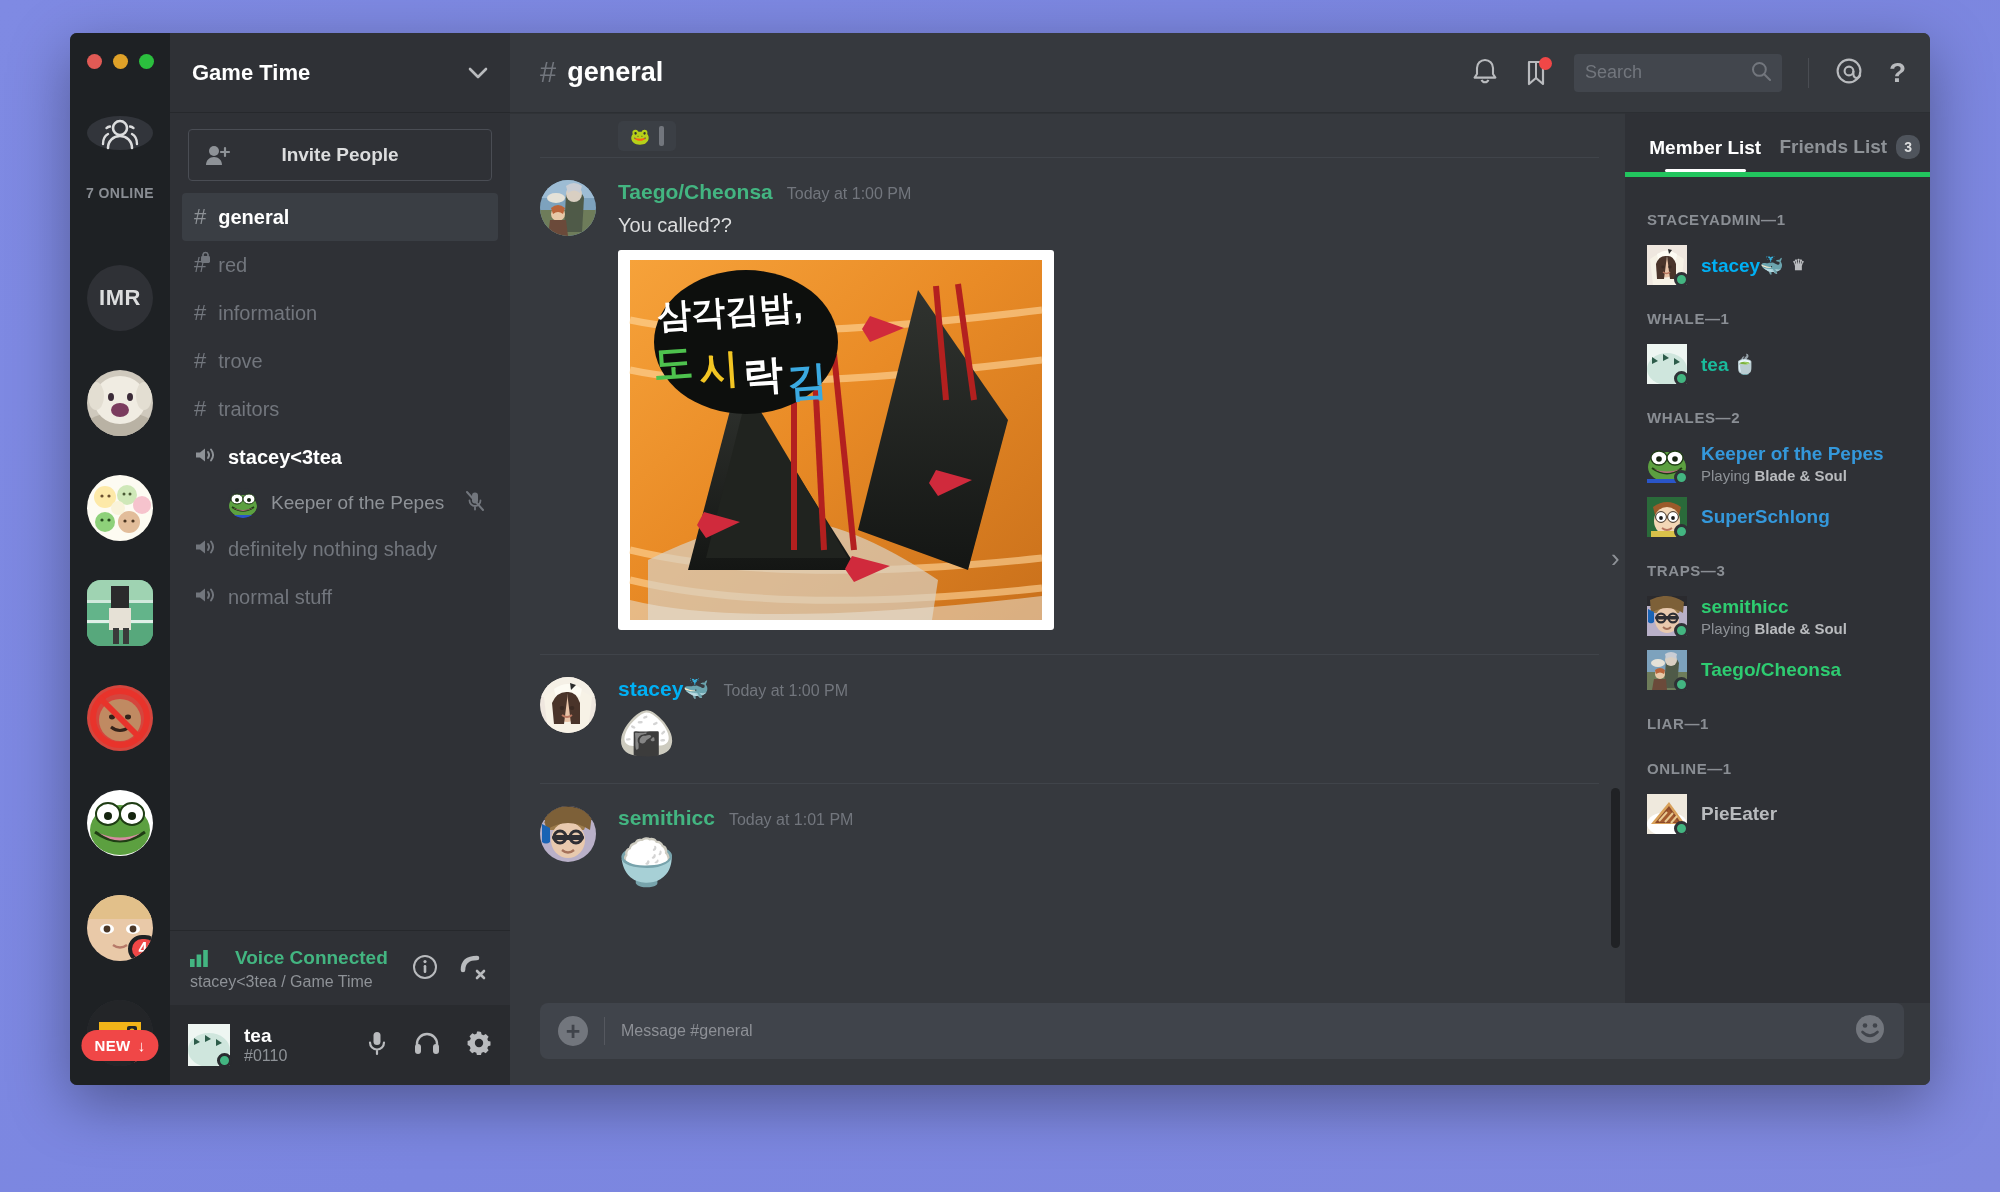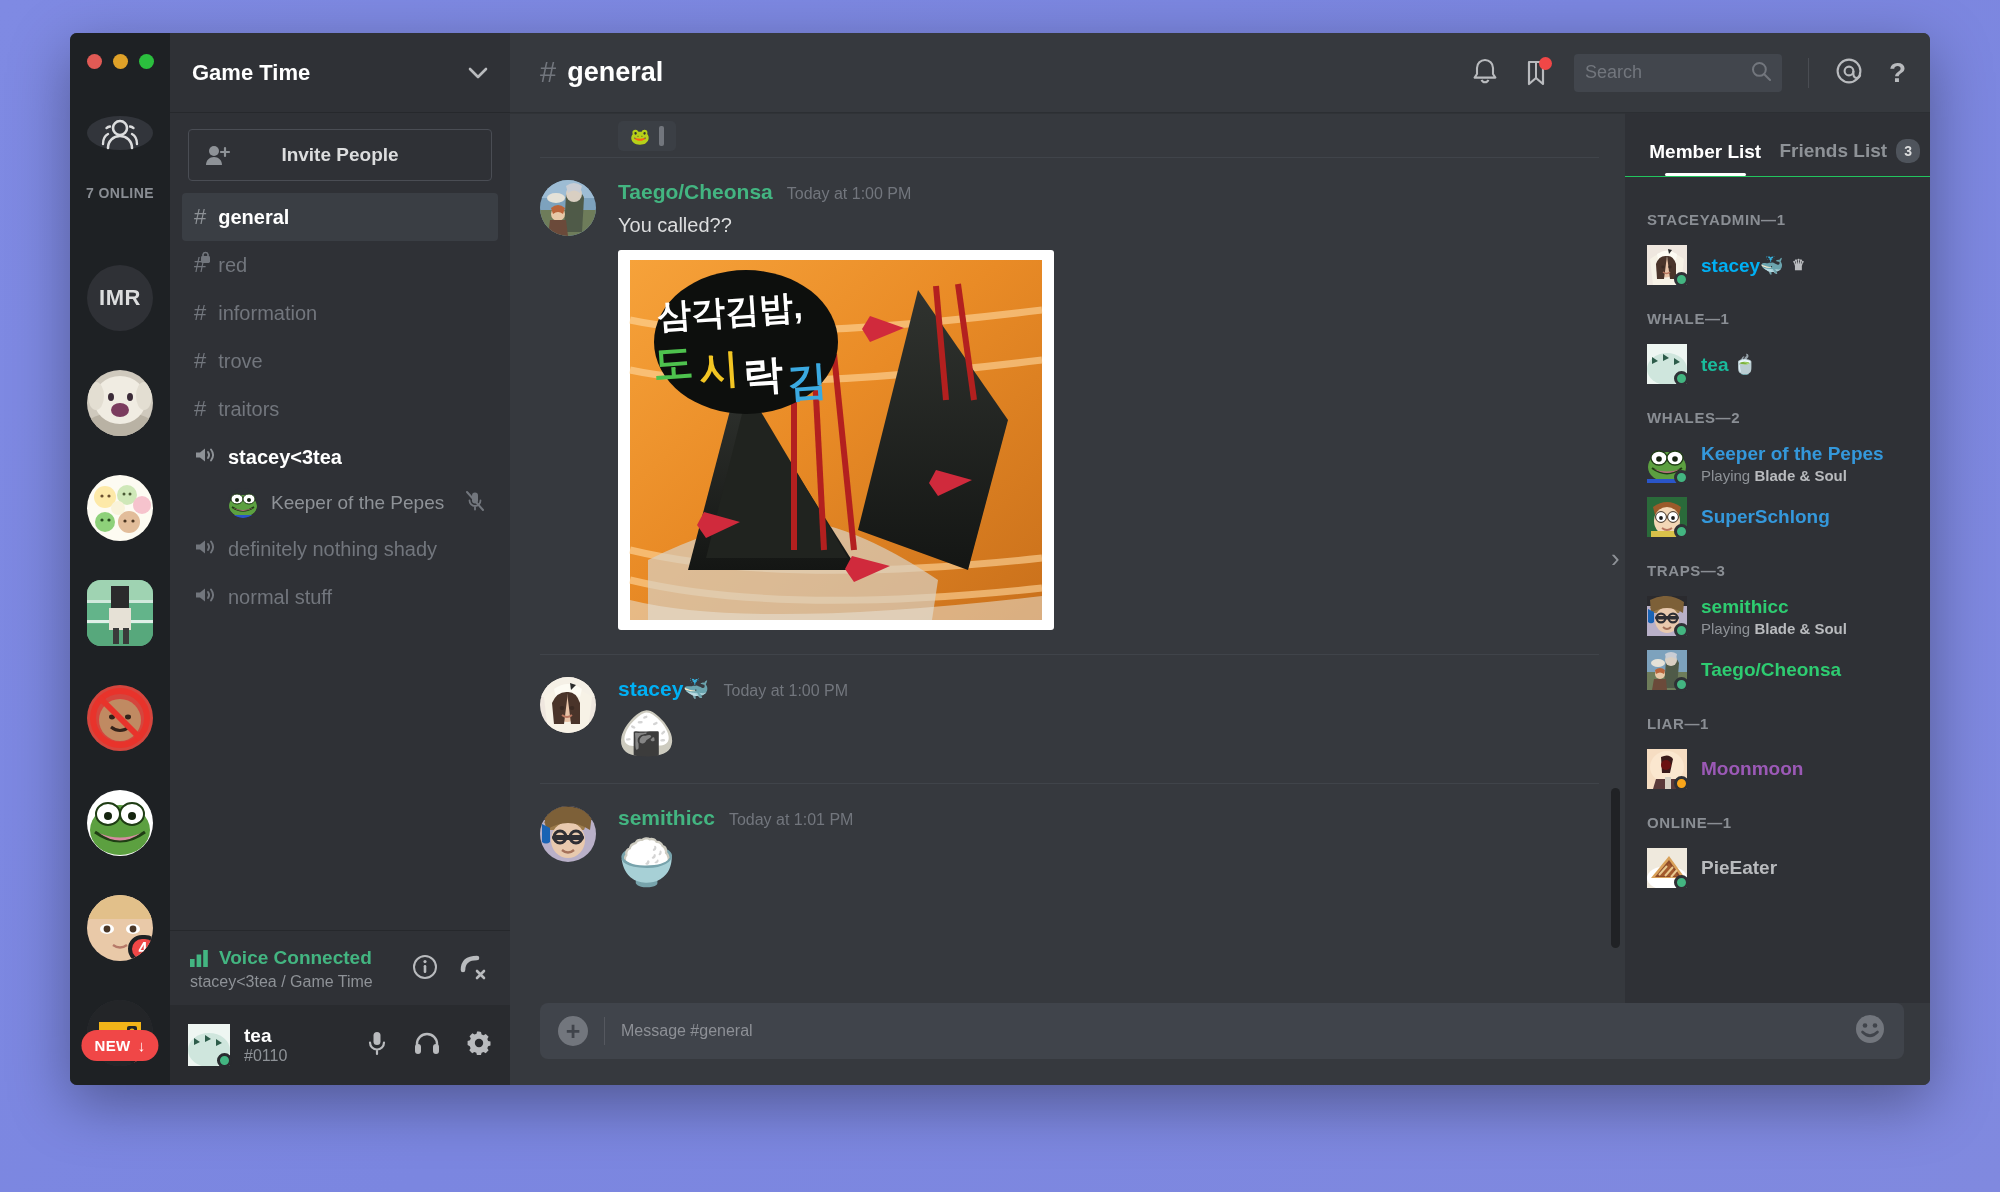--- a/index.html
+++ b/index.html
@@ -112,21 +112,21 @@
     margin: 0 12px; color: #8e9297; font-size: 19px; height: 44px;
   }
   .vu-av { width: 30px; height: 30px; border-radius: 50%; overflow: hidden; position: relative; flex:0 0 30px;}
   .vu-name { flex: 1; }
 
   .voice-status {
     border-top: 1px solid #26282c; padding: 16px 20px 14px;
     display: flex; align-items: center; justify-content: space-between;
   }
   .vs-left { display: flex; flex-direction: column; gap: 4px; }
-  .vs-title { color: #43b581; font-size: 19px; font-weight: 700; display: flex; align-items: center; gap: 9px; }
+  .vs-title { color: #43b581; font-size: 19px; font-weight: 700; display: flex; align-items: center; gap: 25px; }
   .vs-sub { color: #8e9297; font-size: 16px; }
   .vs-actions { display: flex; gap: 22px; align-items: center; }
 
   .user-panel {
     height: 80px; background: #292b2f; display: flex; align-items: center;
     padding: 0 18px; gap: 14px; flex: 0 0 80px;
   }
   .up-av { width: 42px; height: 42px; border-radius: 50%; position: relative; overflow: visible; flex:0 0 42px; }
   .up-av .ring { width: 42px; height: 42px; border-radius: 50%; overflow: hidden; position:relative; }
   .up-name { color: #fff; font-size: 19px; font-weight: 600; line-height: 1.15; }
@@ -199,21 +199,21 @@
   .comp-div { width: 1px; height: 28px; background: #55585f; }
   .comp-ph { color: #8d9096; font-size: 16px; flex: 1; }
 
   
   .members {
     width: 305px; flex: 0 0 305px; background: #2f3136;
     display: flex; flex-direction: column; position: relative;
   }
   .mem-tabs {
     height: 64px; flex: 0 0 64px; display: flex; align-items: flex-end;
-    border-bottom: 1px solid #22c55e; padding: 0 8px;
+    border-bottom: 5px solid #22c55e; padding: 0 8px;
   }
   .mtab {
     flex: 1; text-align: center; font-size: 19px; color: #8e9297;
     padding-bottom: 13px; position: relative; font-weight: 600;
     display:flex; align-items:center; justify-content:center; gap: 9px;
   }
   .mtab.active { color: #fff; font-weight: 700; }
   .mtab.active::after {
     content: ""; position: absolute; bottom: 0; left: 22%; width: 56%;
     height: 3px; background: #fff; border-radius: 2px;
@@ -909,38 +909,20 @@
                 </svg>
               </span>
               <span class="presence online"></span>
             </span>
             <div class="mem-info">
               <div class="mem-name" style="color:#2ecc71">Taego/Cheonsa</div>
             </div>
           </div>
 
           <div class="grp-title">LIAR—1</div>
-          <div class="mem">
-            <span class="mem-av">
-              <span class="art">
-                <svg viewBox="0 0 40 40" width="40" height="40">
-                  <rect width="40" height="40" fill="#f6ddc2"></rect>
-                  <ellipse cx="20" cy="18" rx="17" ry="16" fill="#fbe7cf"></ellipse>
-                  <path d="M14 8q8-4 12 2l-3 14h-8z" fill="#3a1a1a"></path>
-                  <circle cx="19" cy="16" r="5" fill="#6b1212"></circle>
-                  <path d="M9 30h22l3 10H6z" fill="#5a3a3a"></path>
-                  <path d="M18 28h6v12h-6z" fill="#d8d2c4"></path>
-                </svg>
-              </span>
-              <span class="presence idle"></span>
-            </span>
-            <div class="mem-info">
-              <div class="mem-name" style="color:#9b59b6">Moonmoon</div>
-            </div>
-          </div>
 
           <div class="grp-title">ONLINE—1</div>
           <div class="mem">
             <span class="mem-av">
               <span class="art">
                 <svg viewBox="0 0 40 40" width="40" height="40">
                   <rect width="40" height="40" fill="#efe9dd"></rect>
                   <ellipse cx="20" cy="30" rx="20" ry="12" fill="#ffffff"></ellipse>
                   <path d="M4 30 22 8l16 22z" fill="#d9a15a"></path>
                   <path d="M8 29 22 12l12 17z" fill="#8c4a2a"></path>

